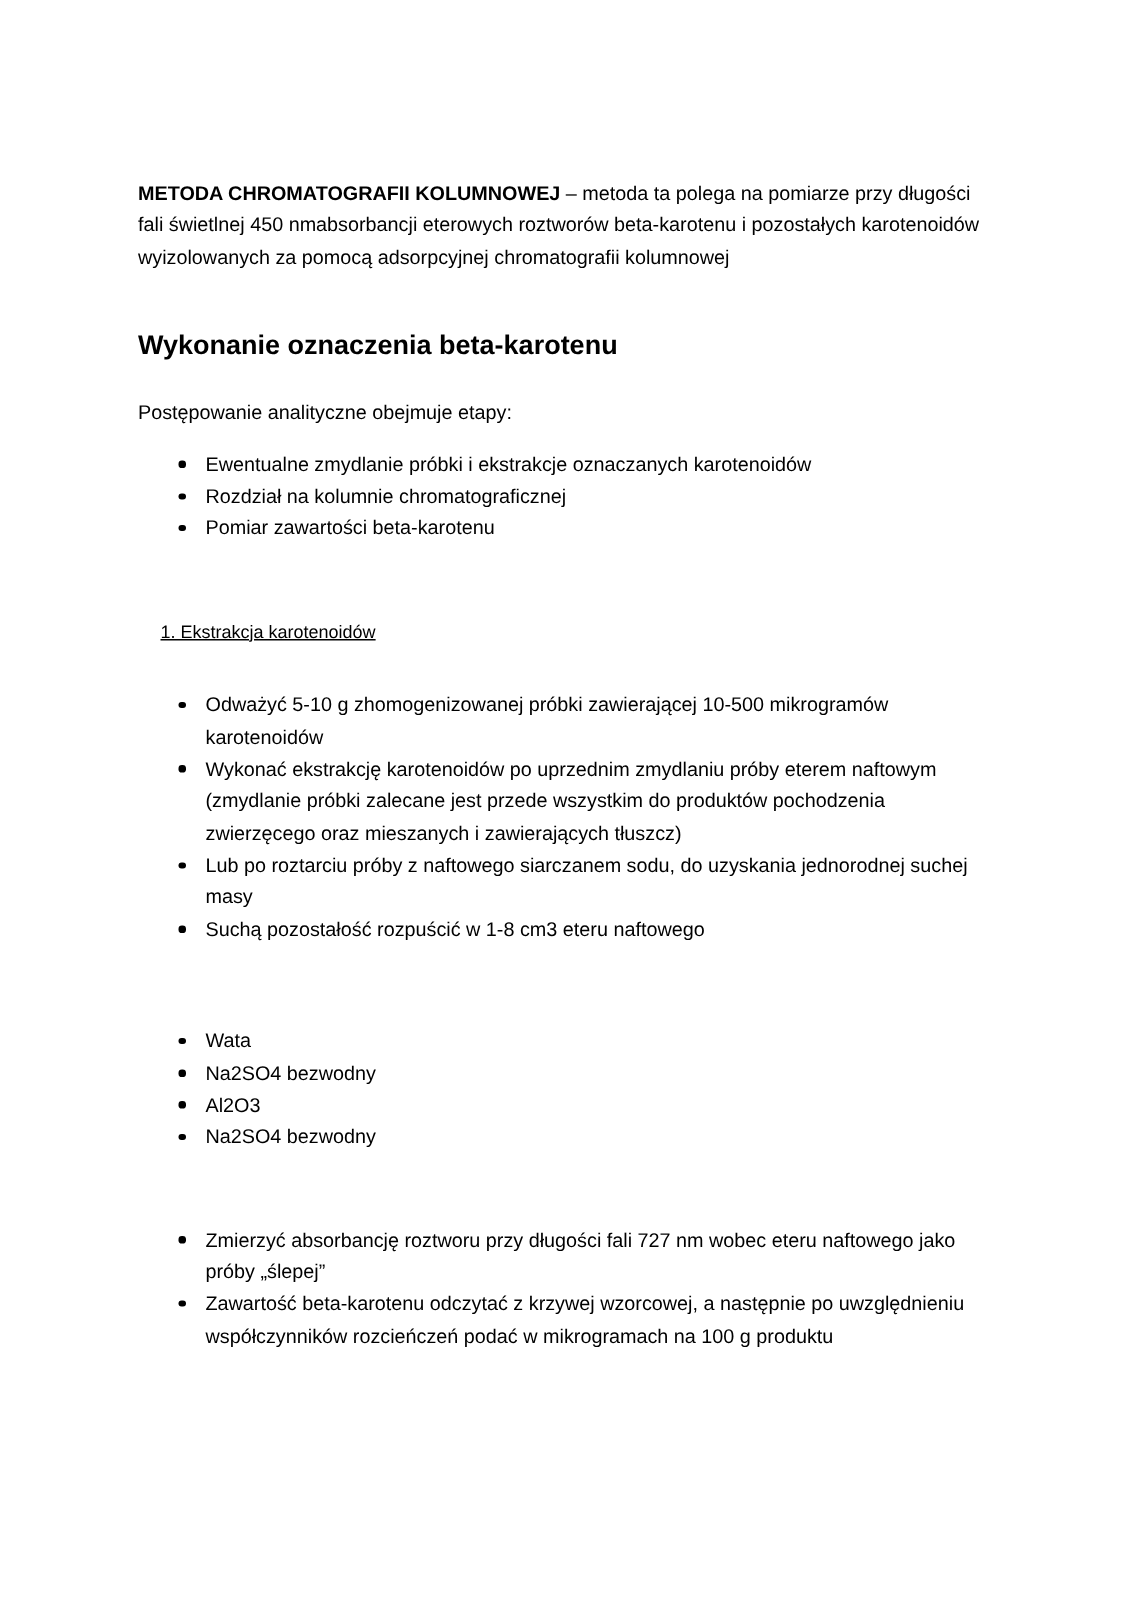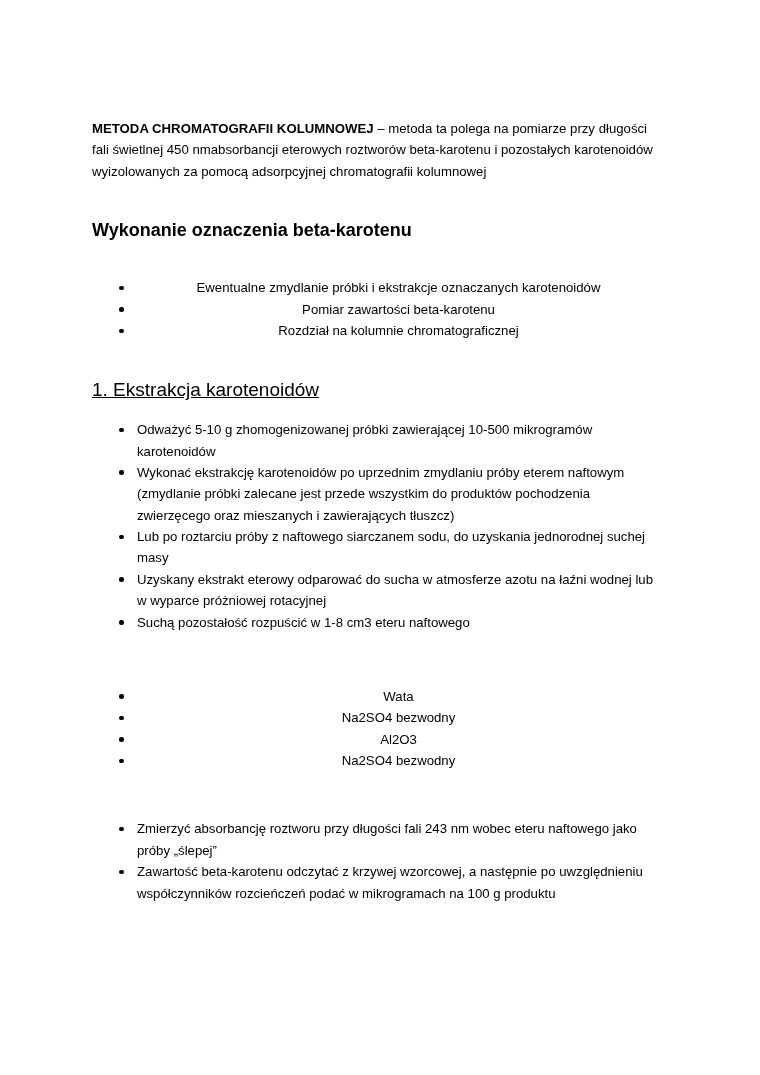--- a/index.html
+++ b/index.html
@@ -44,22 +44,22 @@
   .spacer-sm {
     height: 13px;
   }
   .heading-bold {
     font-weight: bold;
     font-size: 18px;
     margin: 0;
   }
   .section-title {
     text-decoration: underline;
-    font-size: 19px;
-    margin: 0;
+    font-size: 12px;
+    margin: 15px;
     line-height: 1.62;
   }
   ul.bullets {
     list-style: none;
     margin: 0;
     padding: 0;
   }
   ul.bullets > li {
     position: relative;
     padding-left: 45px;
@@ -72,57 +72,56 @@
     position: absolute;
     left: 27px;
     top: 8.5px;
     width: 4.5px;
     height: 4.5px;
     background: #000;
     border-radius: 50%;
   }
   .tight li {
     margin-bottom: 0;
-    text-align: center;
   }
 </style>
 </head>
 <body>
 
 <div class="page">
   <div class="doc-body">
 
     <p class="para intro"><span class="bold">METODA CHROMATOGRAFII KOLUMNOWEJ</span><span> – metoda ta polega na pomiarze przy długości fali świetlnej 450 nmabsorbancji eterowych roztworów beta-karotenu i pozostałych karotenoidów wyizolowanych za pomocą adsorpcyjnej chromatografii kolumnowej</span></p>
 
     <div class="spacer-lg"></div>
 
     <p class="heading-bold">Wykonanie oznaczenia beta-karotenu</p>
 
     <div class="spacer-md"></div>
 
+    <p class="para">Postępowanie analityczne obejmuje etapy:</p>
 
     <div class="spacer-sm"></div>
 
     <ul class="bullets tight">
       <li>Ewentualne zmydlanie próbki i ekstrakcje oznaczanych karotenoidów</li>
+      <li>Rozdział na kolumnie chromatograficznej</li>
       <li>Pomiar zawartości beta-karotenu</li>
-      <li>Rozdział na kolumnie chromatograficznej</li>
     </ul>
 
     <div class="spacer-lg"></div>
 
     <p class="section-title">1. Ekstrakcja karotenoidów</p>
 
     <div class="spacer-sm"></div>
 
     <ul class="bullets">
       <li>Odważyć 5-10 g zhomogenizowanej próbki zawierającej 10-500 mikrogramów karotenoidów</li>
       <li>Wykonać ekstrakcję karotenoidów po uprzednim zmydlaniu próby eterem naftowym (zmydlanie próbki zalecane jest przede wszystkim do produktów pochodzenia zwierzęcego oraz mieszanych i zawierających tłuszcz)</li>
       <li>Lub po roztarciu próby z naftowego siarczanem sodu, do uzyskania jednorodnej suchej masy</li>
-      <li>Uzyskany ekstrakt eterowy odparować do sucha w atmosferze azotu na łaźni wodnej lub w wyparce próżniowej rotacyjnej</li>
       <li>Suchą pozostałość rozpuścić w 1-8 cm3 eteru naftowego</li>
     </ul>
 
     <div class="spacer-lg"></div>
 
 
     <div class="spacer-md"></div>
 
     <ul class="bullets tight">
       <li>Wata</li>
@@ -130,18 +129,18 @@
       <li>Al2O3</li>
       <li>Na2SO4 bezwodny</li>
     </ul>
 
     <div class="spacer-lg"></div>
 
 
     <div class="spacer-sm"></div>
 
     <ul class="bullets">
-      <li>Zmierzyć absorbancję roztworu przy długości fali 243 nm wobec eteru naftowego jako próby „ślepej”</li>
+      <li>Zmierzyć absorbancję roztworu przy długości fali 727 nm wobec eteru naftowego jako próby „ślepej”</li>
       <li>Zawartość beta-karotenu odczytać z krzywej wzorcowej, a następnie po uwzględnieniu współczynników rozcieńczeń podać w mikrogramach na 100 g produktu</li>
     </ul>
 
   </div>
 </div>
 
 </body></html>

